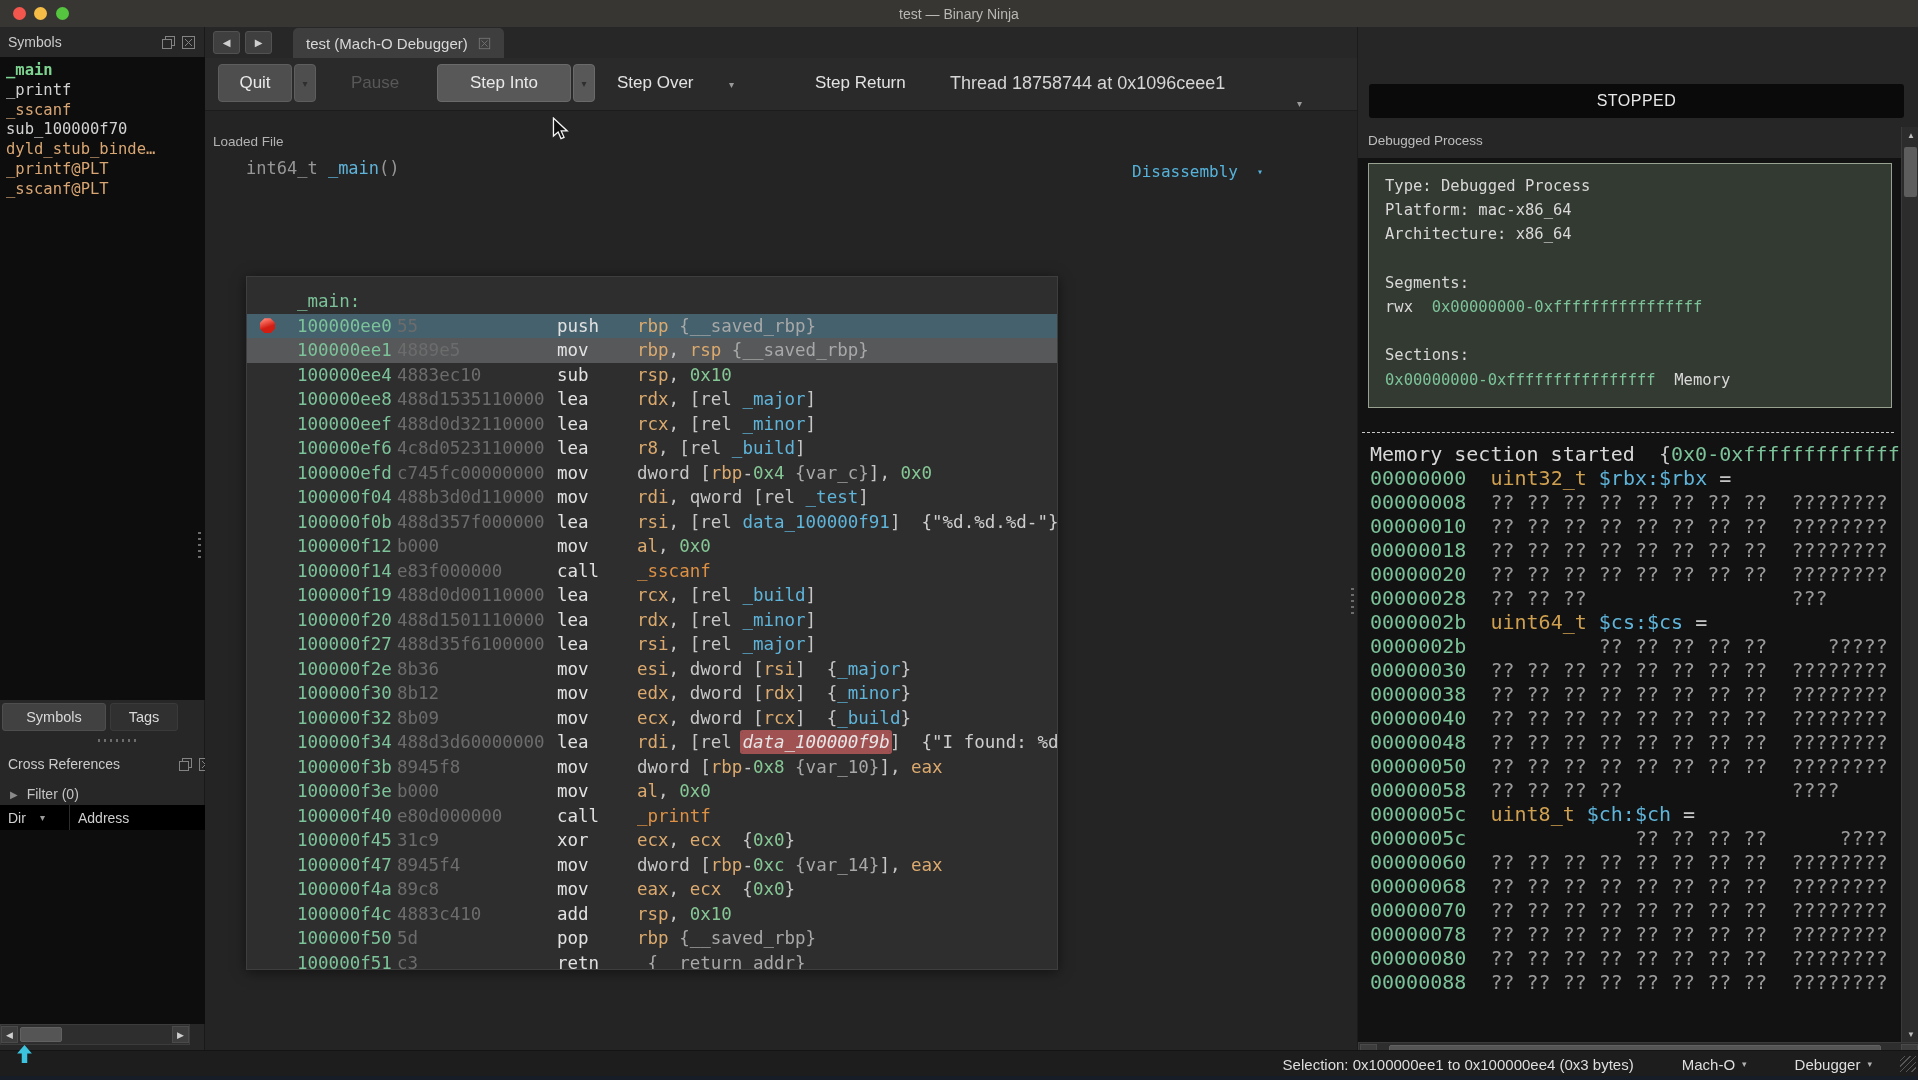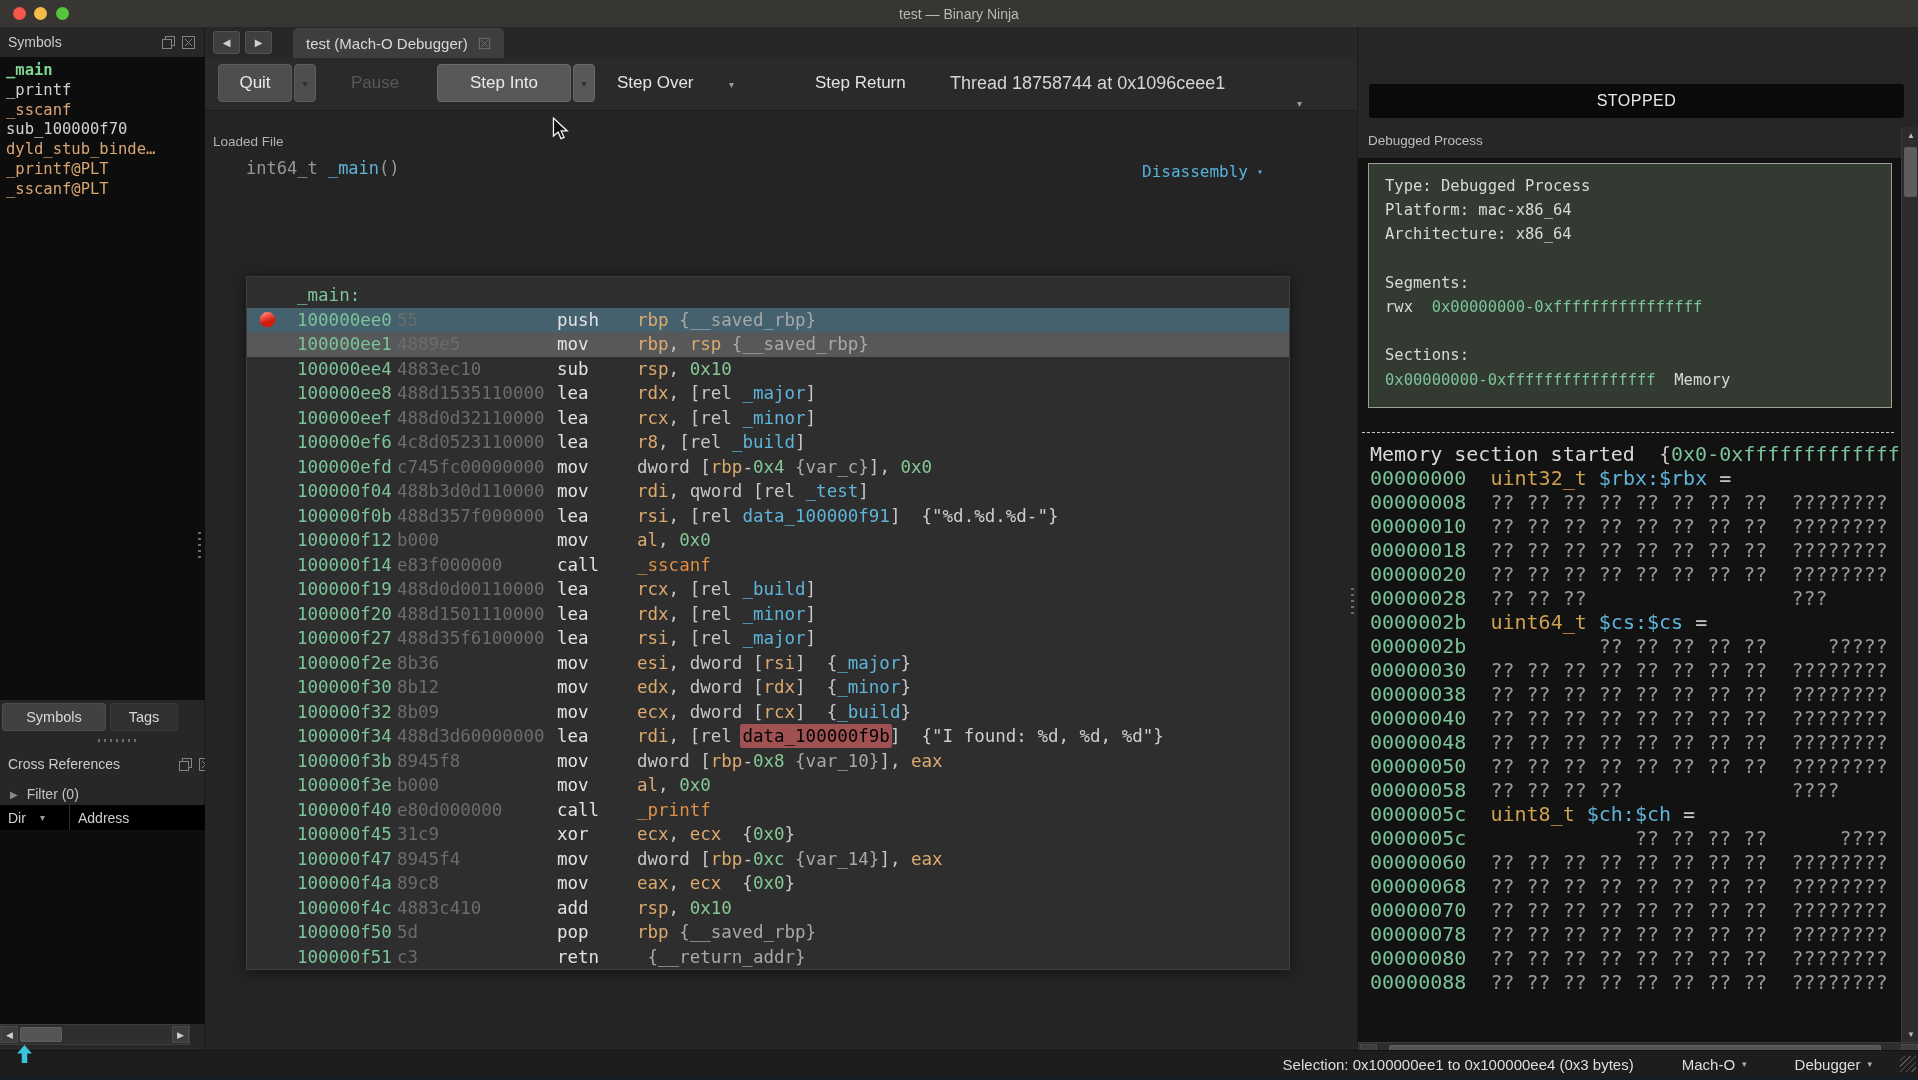--- a/index.html
+++ b/index.html
@@ -81,47 +81,47 @@
   #dd-stepover{position:absolute;left:524px;top:21px;color:#9a9a9a;font-size:10px;}
   #btn-stepret{left:585px;margin-left:25px;}
   #thread-sel{position:absolute;left:745px;top:6px;height:38px;display:flex;align-items:center;
               color:#d6d6d6;font-size:18px;}
   #thread-dd{position:absolute;left:1092px;top:40px;color:#9a9a9a;font-size:10px;}
   #cursor{position:absolute;left:344px;top:59px;z-index:50;}
 
   #view-head{position:absolute;left:0;top:83px;width:1152px;height:110px;}
   #loaded-file{position:absolute;left:8px;top:24px;color:#b3b3b3;font-size:13.5px;}
   #signature{position:absolute;left:41px;top:48px;font-size:17px;white-space:pre;}
-  #view-sel{position:absolute;right:94px;top:52px;color:#55b2da;font-size:16px;display:flex;gap:9px;align-items:center;}
+  #view-sel{position:absolute;right:94px;top:52px;color:#55b2da;font-size:16px;display:flex;gap:19px;align-items:center;}
   #view-sel .car{font-size:10px;}
 
-  #disasm-card{position:absolute;left:41px;top:249px;width:1044px;height:694px;background:#2e2e2e;
+  #disasm-card{position:absolute;left:41px;top:249px;width:812px;height:694px;background:#2e2e2e;
                border:1px solid #3e3e3e;box-sizing:border-box;box-shadow:0 2px 12px rgba(0,0,0,.5);
-               padding-top:6px;overflow:hidden;}
+               padding-top:12px;overflow:hidden;}
   .drow{display:flex;align-items:center;height:24.5px;font-family:"DejaVu Sans Mono",monospace;
         font-size:17.5px;white-space:pre;}
   .hl-pc{background:#44616d;}
   .hl-sel{background:#56585a;}
   .gut{width:50px;display:flex;align-items:center;justify-content:flex-start;flex:none;}
   .bp{width:15px;height:15px;margin-left:13px;background:linear-gradient(160deg,#ff7a6b 15%,#d11d12 60%);
       clip-path:polygon(30% 0,70% 0,100% 30%,100% 70%,70% 100%,30% 100%,0 70%,0 30%);}
   .addr{width:100px;flex:none;color:#7cc39a;}
   .bytes{width:160px;flex:none;color:#6c6c6c;}
   .mn{width:80px;flex:none;color:#e2e2e2;}
   .ops{white-space:pre;text-align:right;}
   .dlabel{color:#7cc39a;}
 
   .tk-r{color:#dcaa6e;}
   .tk-n{color:#85c795;}
   .tk-s{color:#5fb4da;}
   .tk-c{color:#de9145;}
   .tk-p{color:#c6c6c6;}
   .tk-a{color:#a8a8a8;}
   .tk-q{color:#cdcdcd;}
-  .tk-d{color:#000000;background:#a05152;box-shadow:0 0 0 2px #a05152;border-radius:1px;}
+  .tk-d{color:#e5e5e5;background:#a05152;box-shadow:0 0 0 2px #a05152;border-radius:1px;font-style:italic;}
   .tk-g{color:#7cc39a;}
   .tk-l{color:#d8d8d8;}
   .tk-t{color:#cfa050;}
   .tk-w{color:#979797;}
 
   
   #right{position:absolute;left:1357px;top:27px;width:561px;height:1023px;background:#262626;
          border-left:1px solid #1b1b1b;box-sizing:border-box;}
   #stopped{position:absolute;left:11px;top:57px;width:535px;height:34px;background:#0a0a0a;border-radius:3px;
            color:#e8e8e8;font-size:16px;display:flex;align-items:center;justify-content:center;letter-spacing:.5px;}

